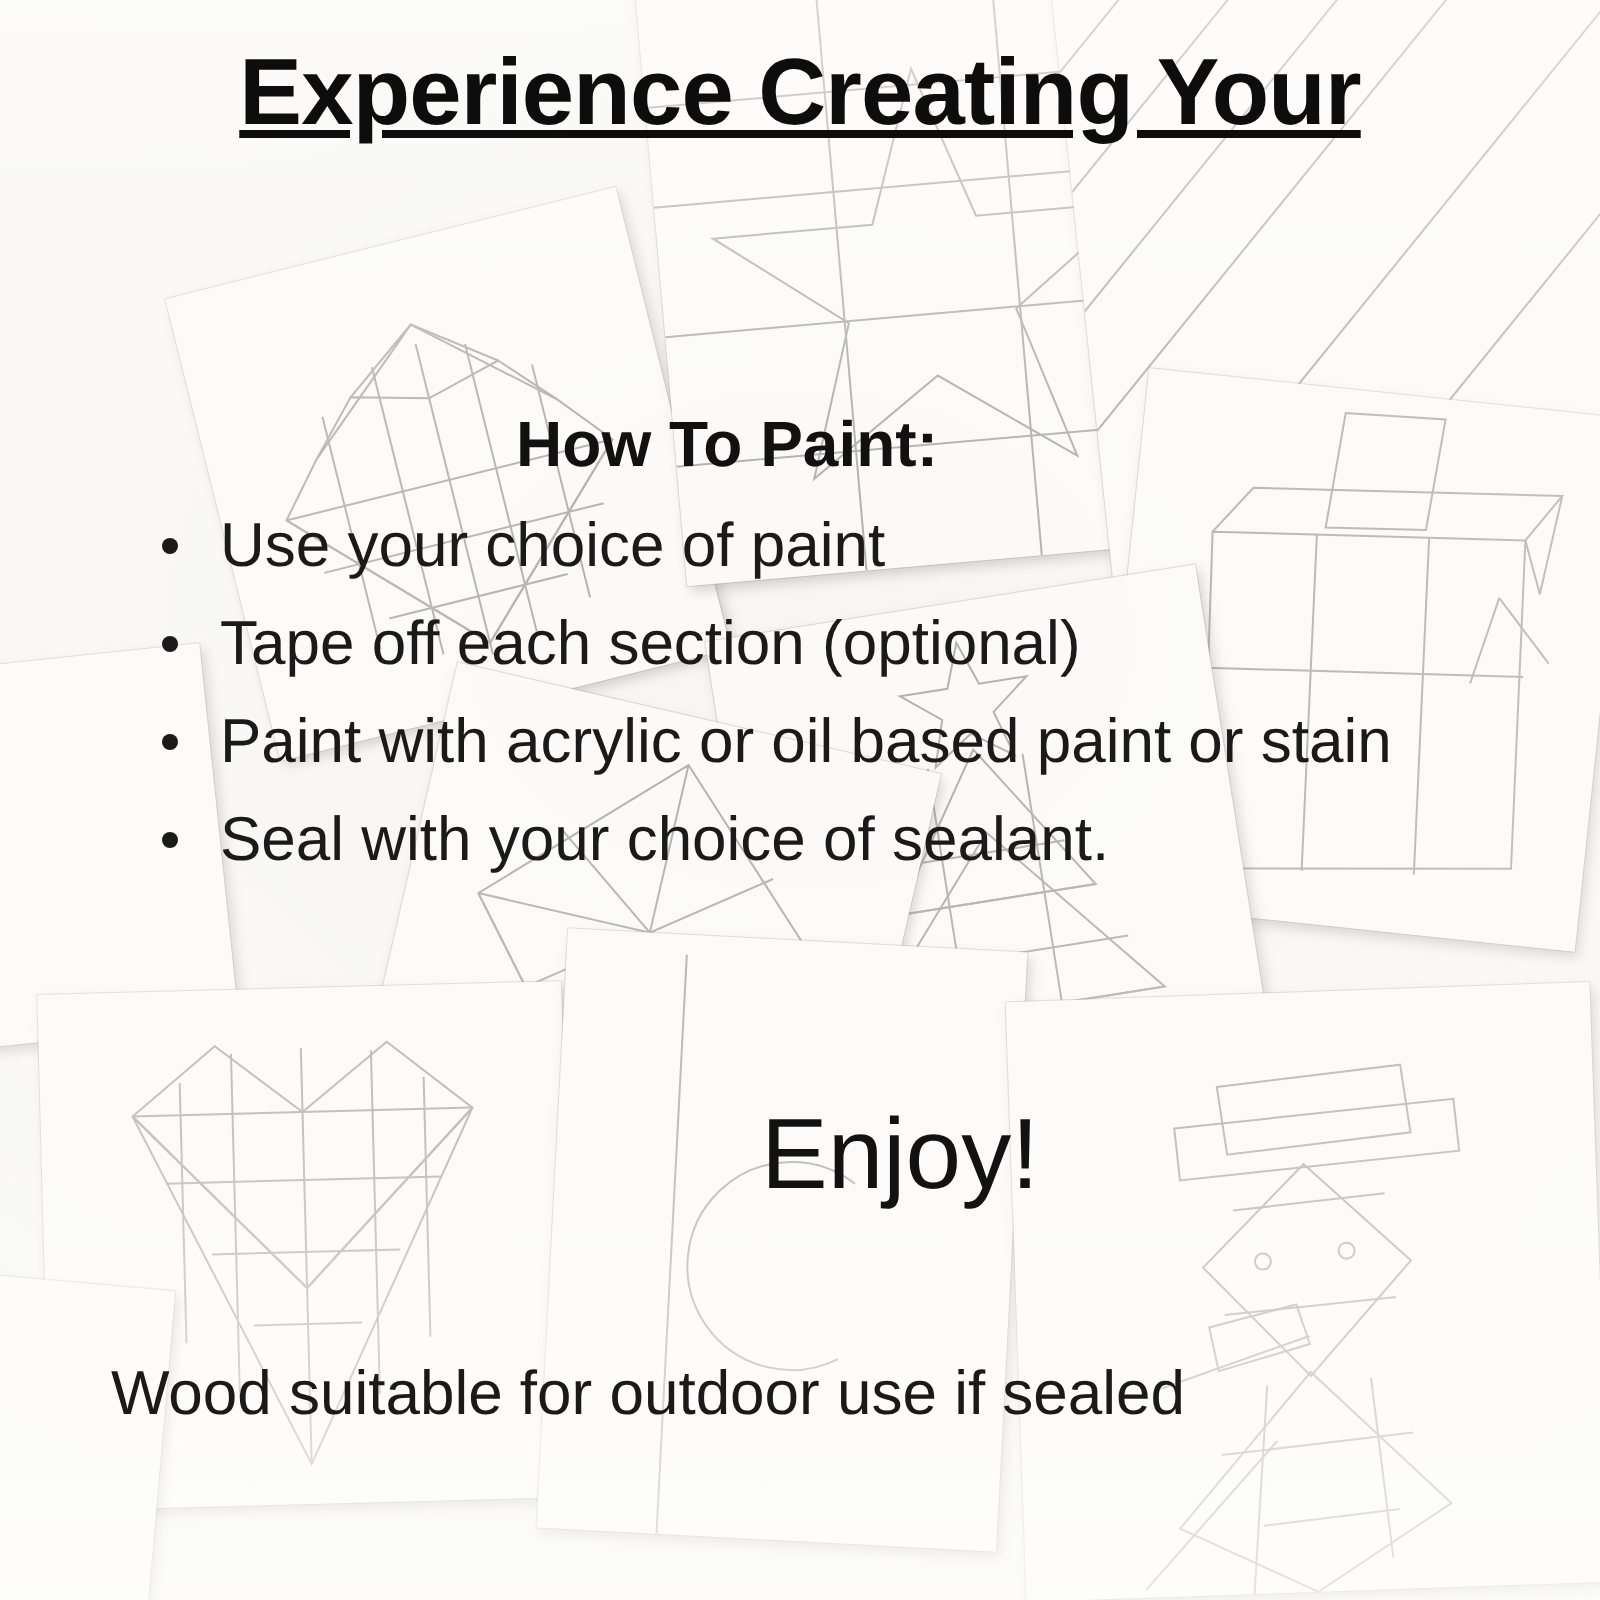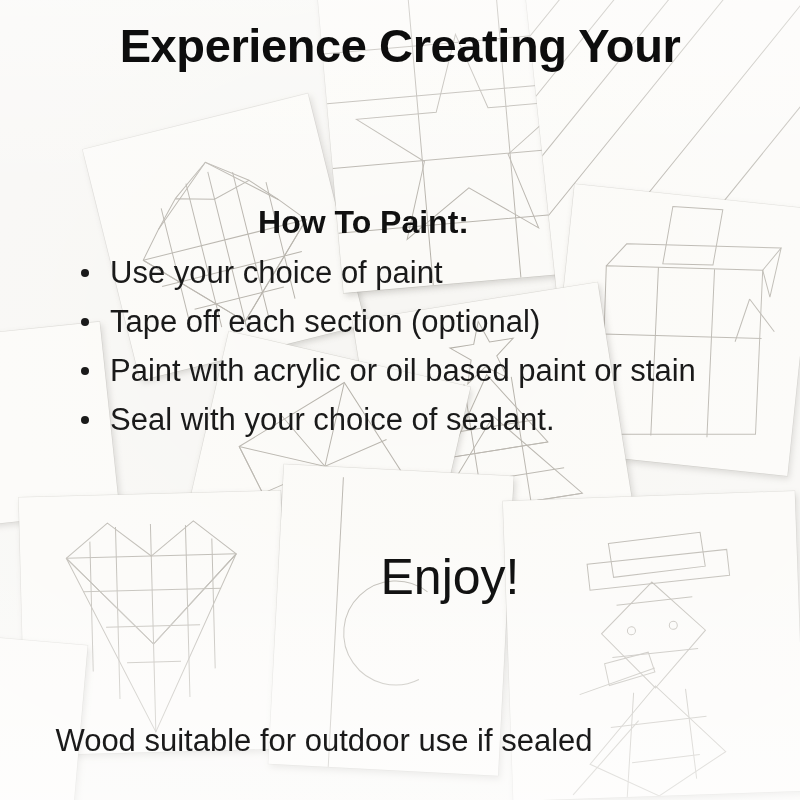--- a/index.html
+++ b/index.html
@@ -42,21 +42,21 @@
 
   #title{
     position:absolute; left:0; top:16px; width:800px;
     text-align:center;
     font-weight:bold;
     font-size:47px;
     line-height:60px;
     letter-spacing:-0.4px;
     color:#0d0d0d;
   }
-  #title .tline{ display:block; }
+  #title .tline{ display:block;text-decoration:underline; }
 
   #subtitle{
     position:absolute; left:0; top:202px; width:727px;
     text-align:center;
     font-weight:bold;
     font-size:32px;
     line-height:40px;
     color:#111;
   }
 
@@ -87,21 +87,20 @@
     padding-left:100px;
   }
 
   #footnote{
     position:absolute; left:0; top:672px; width:648px;
     text-align:center;
     font-size:31px;
     line-height:50px;
     font-weight:400;
     color:#1a1a1a;
-    margin-top:44px;
   }
   #footnote .fline{ display:block; }
 </style>
 </head>
 <body>
 
 <div id="photo">
 
   <div class="panel" style="left:-60px; top:330px; width:170px; height:190px; transform:rotate(-6deg);">
     <svg viewBox="0 0 170 190" preserveAspectRatio="none">

